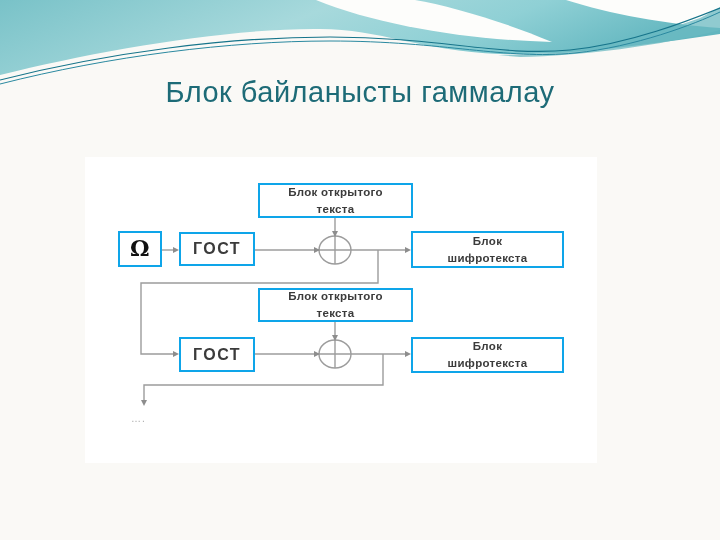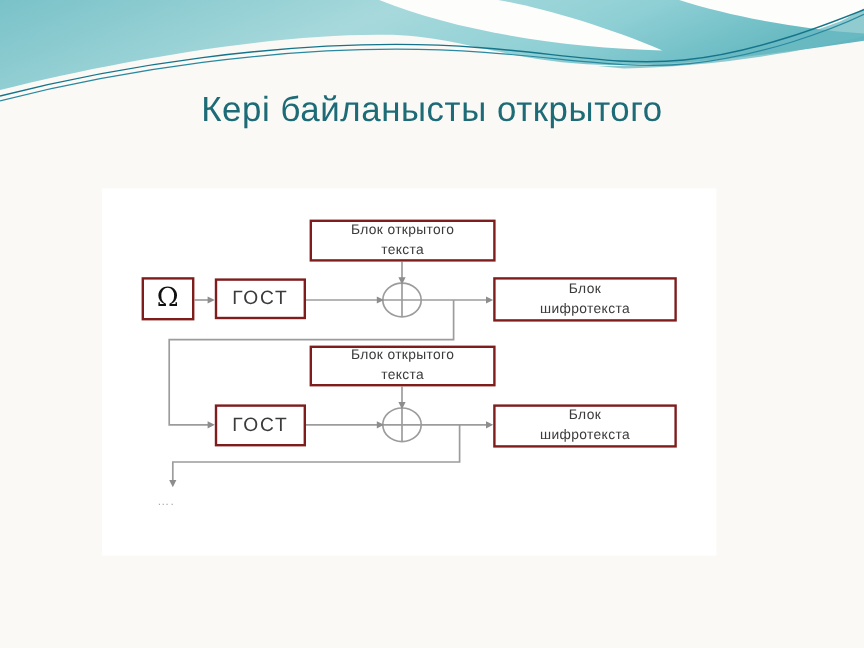--- a/index.html
+++ b/index.html
@@ -40,27 +40,27 @@
 
   .diagram-svg {
     position: absolute;
     left: 0; top: 0;
     width: 512px; height: 306px;
   }
 
   .dbox {
     position: absolute;
     background: #ffffff;
-    border: 2px solid #7f1d1d;
+    border: 2px solid #0ea5e9;
     display: flex;
     align-items: center;
     justify-content: center;
     text-align: center;
     color: #3b3b3b;
-    font-weight: normal;
+    font-weight: bold;
     font-size: 11.5px;
     line-height: 1.45;
     white-space: pre-line;
     letter-spacing: 0.3px;
   }
 
   .omega-box {
     left: 33px; top: 74px; width: 44px; height: 36px;
     font-family: "DejaVu Serif", "Liberation Serif", serif;
     font-size: 22px;
@@ -97,21 +97,21 @@
       </linearGradient>
     </defs>
     <path d="M0,0 L720,0 L720,34 C640,46 560,56 500,54 C420,51 380,29 320,29 C230,28 100,50 0,75 Z" fill="url(#tealGrad)"></path>
     <path d="M316,0 C380,26 470,40 552,42 C505,22 450,6 415,0 Z" fill="#fdfdfb"></path>
     <path d="M566,0 C610,14 665,24 720,28 L720,0 Z" fill="#fdfdfb"></path>
     <path d="M498,55 C570,56 640,40 700,18 C708,14 716,9 720,7 L720,30 C660,46 580,56 520,57 Z" fill="#6bbac2" opacity="0.75"></path>
     <path d="M0,80 C110,52 230,37 330,37 C440,37 500,57 570,50 C630,44 690,20 720,8" fill="none" stroke="#16748a" stroke-width="1.2"></path>
     <path d="M0,84 C110,56 230,41 330,41 C445,41 505,60 575,53 C635,47 695,24 720,12" fill="none" stroke="#2a89a0" stroke-width="1"></path>
   </svg>
 
-  <div class="slide-title">Кері байланысты открытого</div>
+  <div class="slide-title">Блок байланысты гаммалау</div>
 
   <div class="diagram-panel">
 
     <svg class="diagram-svg" viewBox="0 0 512 306">
       <g stroke="#9c9c9c" stroke-width="1.4" fill="none">
 
         <line x1="77" y1="93" x2="92" y2="93"></line>
         <line x1="170" y1="93" x2="324" y2="93"></line>
         <line x1="250" y1="61" x2="250" y2="107"></line>
 

